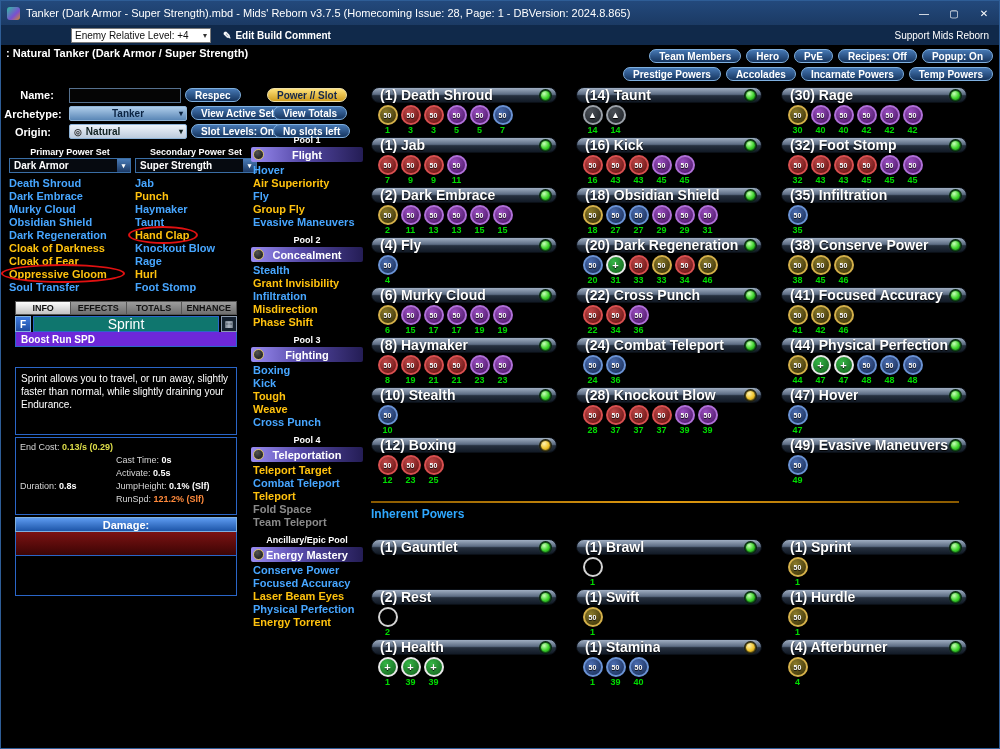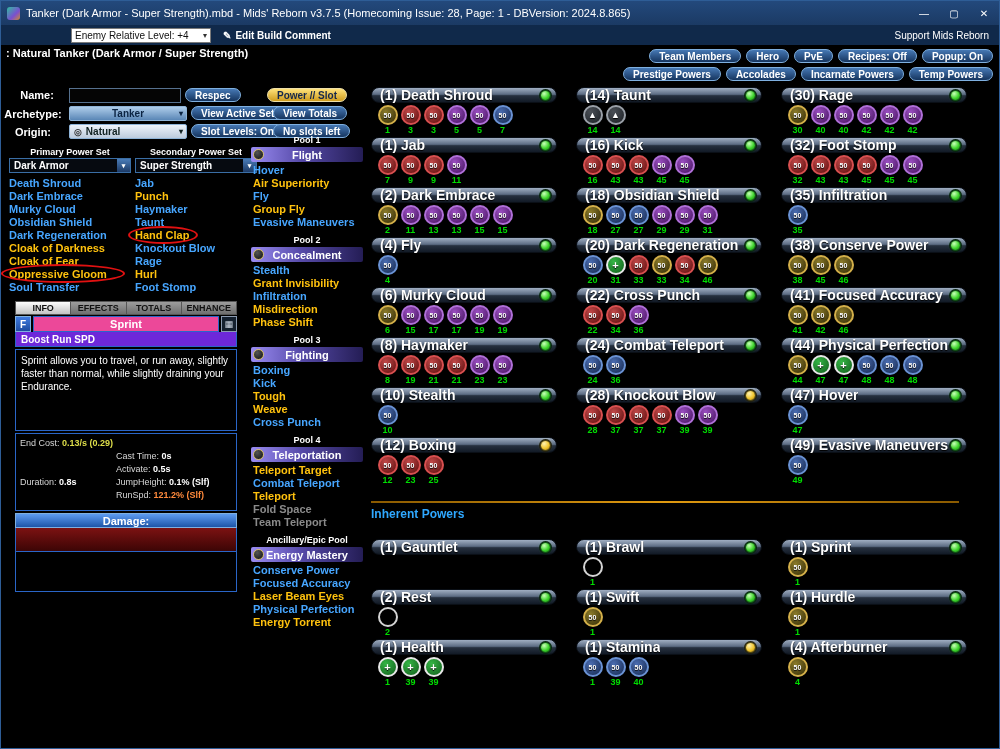--- a/index.html
+++ b/index.html
@@ -57,24 +57,24 @@
   .pools .pw{padding-left:2px}
 
   
   .info-panel{position:absolute;left:14px;top:300px;width:222px}
   .itabs{display:flex;height:14px}
   .itab{flex:1;display:flex;align-items:center;justify-content:center;font-size:9px;font-weight:bold;color:#111;background:linear-gradient(#9d9d9d,#6f6f6f);border:1px solid #555;border-left:none}
   .itab:first-child{border-left:1px solid #555}
   .itab-active{background:linear-gradient(#fdfdfd,#c2c2c2)}
   .ititle{display:flex;height:16px;margin-top:1px;gap:2px}
   .fbtn{width:16px;height:16px;background:linear-gradient(#3f7be0,#1c4ba0);border:1px solid #7fb0e0;color:#fff;font-size:10px;font-weight:bold;display:flex;align-items:center;justify-content:center}
-  .ptitle{flex:1;background:#ec4899;border:1px solid #2a66c8;color:#fff;font-size:11px;font-weight:bold;display:flex;align-items:center;justify-content:center}
+  .ptitle{flex:1;background:#0f766e;border:1px solid #2a66c8;color:#fff;font-size:14px;font-weight:normal;display:flex;align-items:center;justify-content:center}
   .expbtn{width:16px;height:16px;background:#14202e;border:1px solid #8a9ab0;color:#cfd8e4;font-size:9px;display:flex;align-items:center;justify-content:center}
   .shorthelp{background:#6d28d9;border:1px solid #2a66c8;border-top:none;color:#fff;font-size:10px;font-weight:bold;padding:2px 5px;height:15px}
-  .descbox{background:#000;border:1px solid #2a66c8;color:#fff;font-size:10px;line-height:13px;padding:4px 5px;height:82px;margin-top:2px}
+  .descbox{background:#000;border:1px solid #2a66c8;color:#fff;font-size:10px;line-height:13px;padding:4px 5px;height:68px;margin-top:20px}
   .statsbox{position:relative;background:#000;border:1px solid #2a66c8;height:78px;margin-top:2px;font-size:9px}
   .stat-line{position:absolute;white-space:nowrap}
   .stat-label{color:#d6d6d6}
   .stat-value{color:#fff;font-weight:bold}
   .dmg-header{height:15px;margin-top:2px;background:linear-gradient(#5d9bf0,#1d55a8);border:1px solid #7fb0e0;color:#fff;font-size:11px;font-weight:bold;display:flex;align-items:center;justify-content:center}
   .dmg-track{height:24px;background:linear-gradient(#7c1212,#3c0505);border:1px solid #2a66c8;border-top:none}
   .bottom-box{height:40px;background:#000;border:1px solid #2a66c8;border-top:none}
 
   
   .build-col{position:absolute;top:86px;width:192px}

